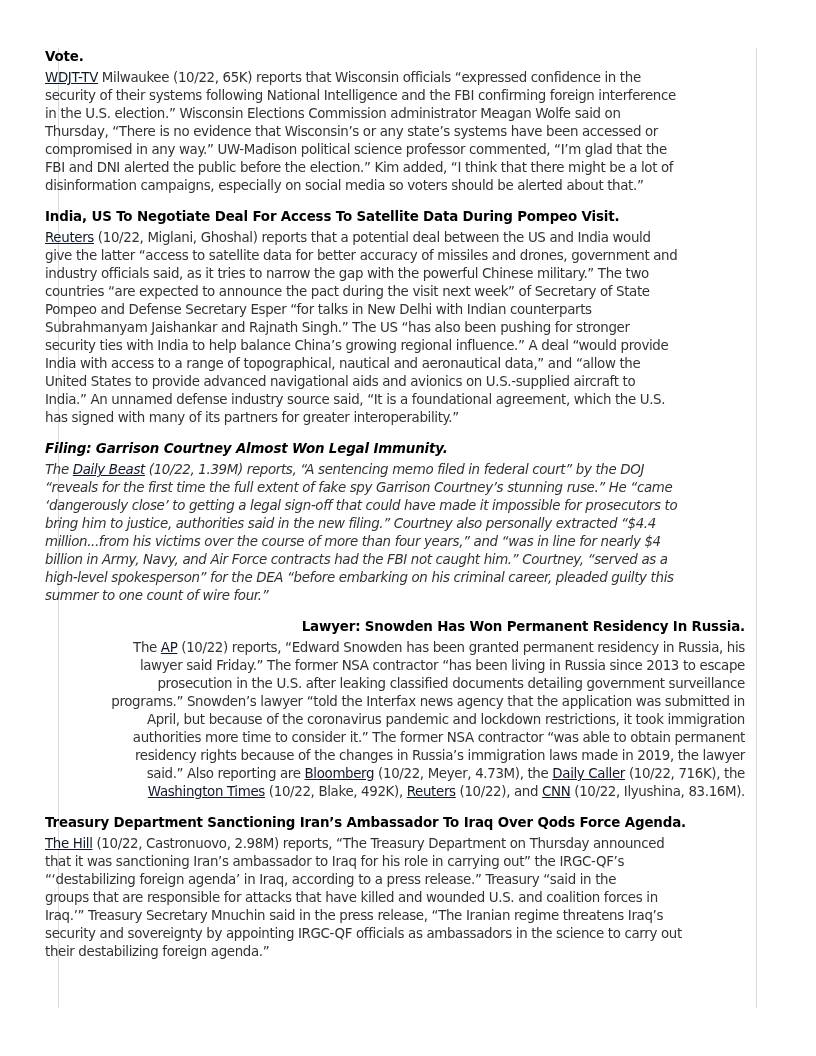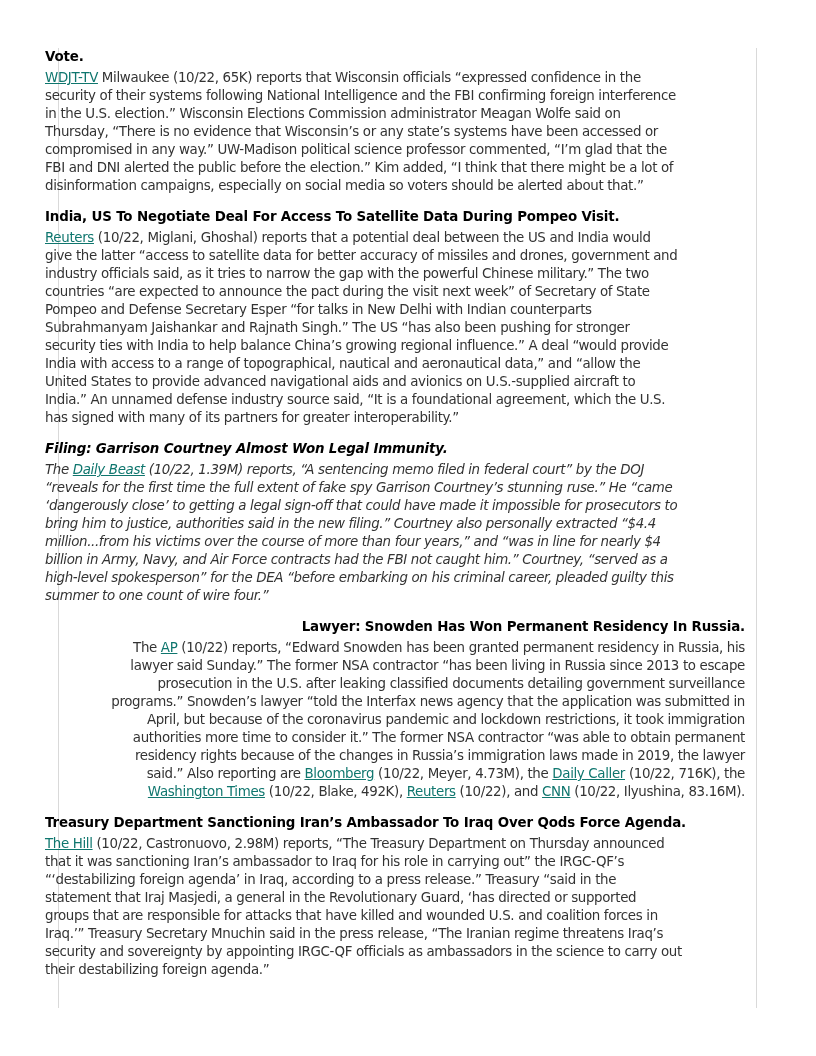--- a/index.html
+++ b/index.html
@@ -24,21 +24,21 @@
   }
   .body {
     font-family: "DejaVu Sans", sans-serif;
     font-size: 13.4px;
     color: #333333;
     line-height: 18px;
     margin-top: 3px;
     letter-spacing: -0.35px;
   }
   .line { display: block; white-space: nowrap; height: 18px; }
-  a.src { color: #0f766e; text-decoration: underline; cursor: pointer; }
+  a.src { color: #0f172a; text-decoration: underline; cursor: pointer; }
 </style>
 </head>
 <body>
 
 <div class="frame"></div>
 
 <div id="stories">
 
 <section class="story" style="top: 48px;">
       <div class="headline">Vote.</div>
@@ -78,36 +78,35 @@
         <span class="line"><span>million...from his victims over the course of more than four years,” and “was in line for nearly $4</span></span>
         <span class="line"><span>billion in Army, Navy, and Air Force contracts had the FBI not caught him.” Courtney, “served as a</span></span>
         <span class="line"><span>high-level spokesperson” for the DEA “before embarking on his criminal career, pleaded guilty this</span></span>
         <span class="line"><span>summer to one count of wire four.”</span></span>
       </div>
     </section>
     <section class="story" style="top: 618px; text-align: right;">
       <div class="headline">Lawyer: Snowden Has Won Permanent Residency In Russia.</div>
       <div class="body">
         <span class="line"><span>The </span><a class="src">AP</a><span> (10/22) reports, “Edward Snowden has been granted permanent residency in Russia, his</span></span>
-        <span class="line"><span>lawyer said Sunday.” The former NSA contractor “has been living in Russia since 2013 to escape</span></span>
+        <span class="line"><span>lawyer said Friday.” The former NSA contractor “has been living in Russia since 2013 to escape</span></span>
         <span class="line"><span>prosecution in the U.S. after leaking classified documents detailing government surveillance</span></span>
         <span class="line"><span>programs.” Snowden’s lawyer “told the Interfax news agency that the application was submitted in</span></span>
         <span class="line"><span>April, but because of the coronavirus pandemic and lockdown restrictions, it took immigration</span></span>
         <span class="line"><span>authorities more time to consider it.” The former NSA contractor “was able to obtain permanent</span></span>
         <span class="line"><span>residency rights because of the changes in Russia’s immigration laws made in 2019, the lawyer</span></span>
         <span class="line"><span>said.” Also reporting are </span><a class="src">Bloomberg</a><span> (10/22, Meyer, 4.73M), the </span><a class="src">Daily Caller</a><span> (10/22, 716K), the</span></span>
         <span class="line"><a class="src">Washington Times</a><span> (10/22, Blake, 492K), </span><a class="src">Reuters</a><span> (10/22), and </span><a class="src">CNN</a><span> (10/22, Ilyushina, 83.16M).</span></span>
       </div>
     </section>
     <section class="story" style="top: 814px;">
       <div class="headline">Treasury Department Sanctioning Iran’s Ambassador To Iraq Over Qods Force Agenda.</div>
       <div class="body">
         <span class="line"><a class="src">The Hill</a><span> (10/22, Castronuovo, 2.98M) reports, “The Treasury Department on Thursday announced</span></span>
         <span class="line"><span>that it was sanctioning Iran’s ambassador to Iraq for his role in carrying out” the IRGC-QF’s</span></span>
         <span class="line"><span>“‘destabilizing foreign agenda’ in Iraq, according to a press release.” Treasury “said in the</span></span>
-        <span class="line"><span>statement that Iraj Masjedi, a general in the Revolutionary Guard, ‘has directed or supported</span></span>
         <span class="line"><span>groups that are responsible for attacks that have killed and wounded U.S. and coalition forces in</span></span>
         <span class="line"><span>Iraq.’” Treasury Secretary Mnuchin said in the press release, “The Iranian regime threatens Iraq’s</span></span>
         <span class="line"><span>security and sovereignty by appointing IRGC-QF officials as ambassadors in the science to carry out</span></span>
         <span class="line"><span>their destabilizing foreign agenda.”</span></span>
       </div>
     </section>
   </div>
 
 </body></html>

